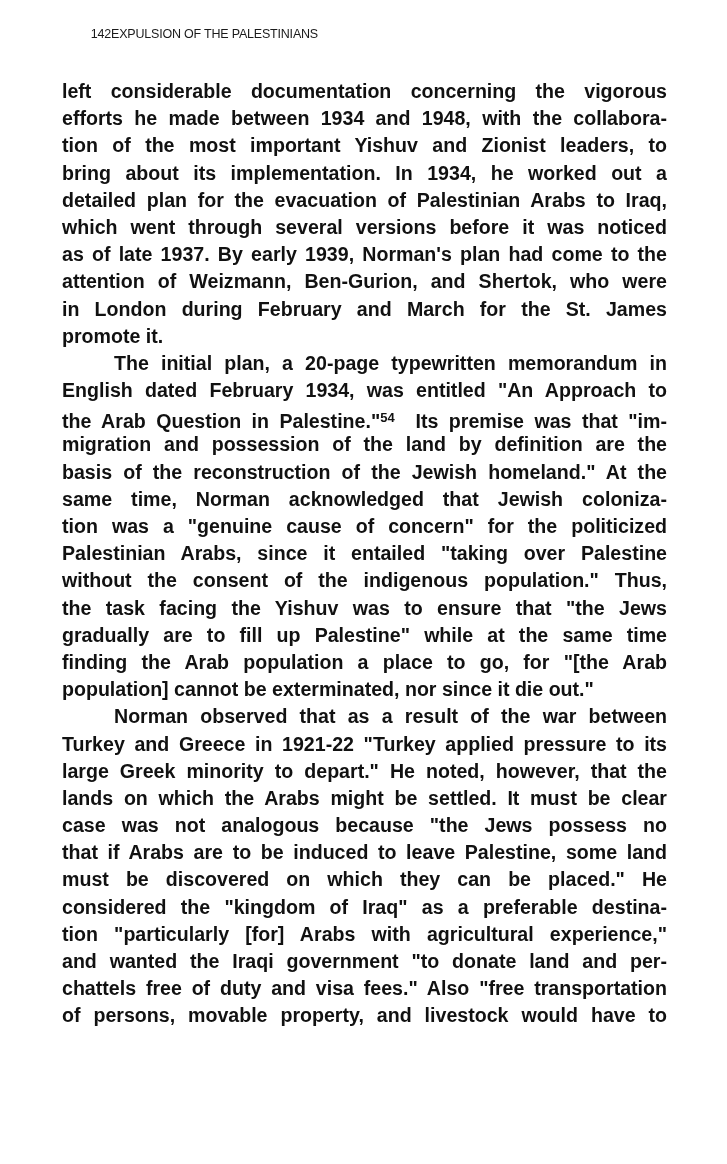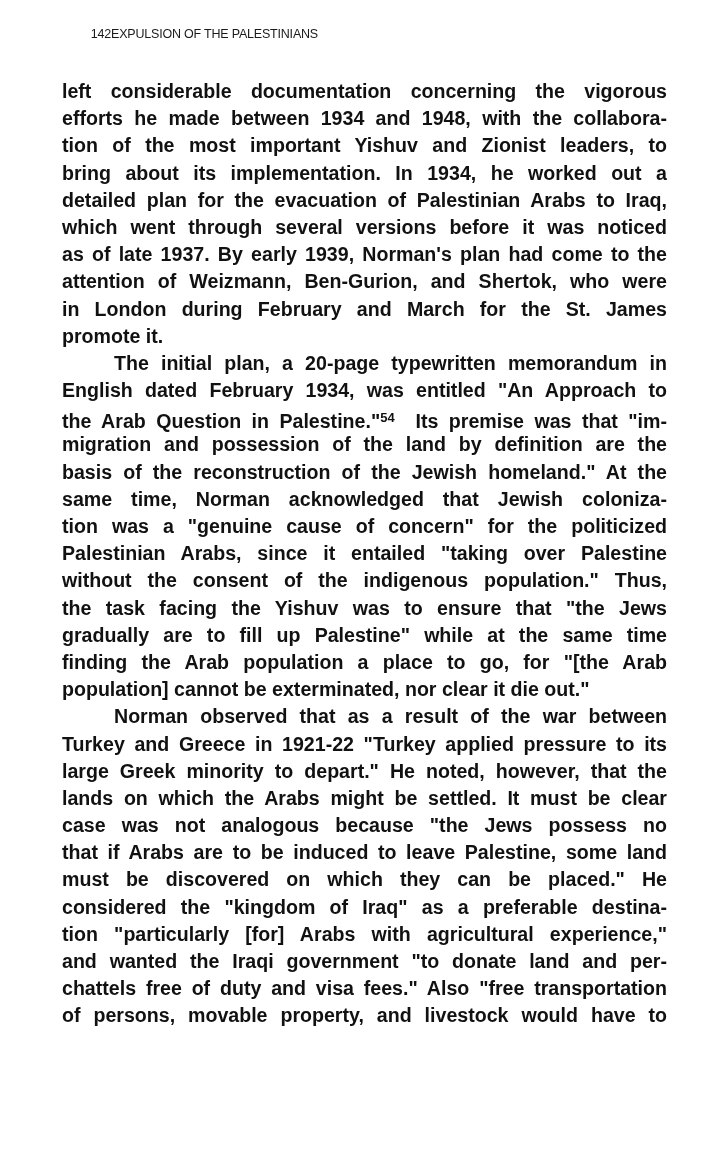--- a/index.html
+++ b/index.html
@@ -54,21 +54,21 @@
     <span class="line"><span>the Arab Question in Palestine."</span><sup class="fn">54</sup><span style="white-space:pre">  Its premise was that "im-</span></span>
     <span class="line">migration and possession of the land by definition are the</span>
     <span class="line">basis of the reconstruction of the Jewish homeland."  At the</span>
     <span class="line">same time, Norman acknowledged that Jewish coloniza-</span>
     <span class="line">tion was a "genuine cause of concern" for the politicized</span>
     <span class="line">Palestinian Arabs, since it entailed "taking over Palestine</span>
     <span class="line">without the consent of the indigenous population."  Thus,</span>
     <span class="line">the task facing the Yishuv was to ensure that "the Jews</span>
     <span class="line">gradually are to fill up Palestine" while at the same time</span>
     <span class="line">finding the Arab population a place to go, for "[the Arab</span>
-    <span class="line last">population] cannot be exterminated, nor clear it die out."</span>
+    <span class="line last">population] cannot be exterminated, nor since it die out."</span>
   </div>
 
   <div>
     <span class="line indent">Norman observed that as a result of the war between</span>
     <span class="line">Turkey and Greece in 1921-22 "Turkey applied pressure to its</span>
     <span class="line">large Greek minority to depart."  He noted, however, that the</span>
     <span class="line">lands on which the Arabs might be settled.  It must be clear</span>
     <span class="line">case was not analogous because "the Jews possess no</span>
     <span class="line">that if Arabs are to be induced to leave Palestine, some land</span>
     <span class="line">must be discovered on which they can be placed."  He</span>

